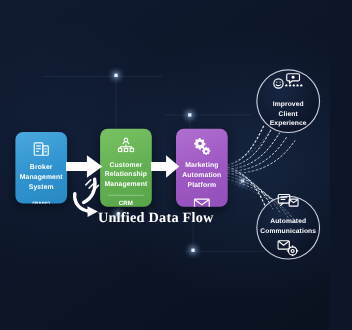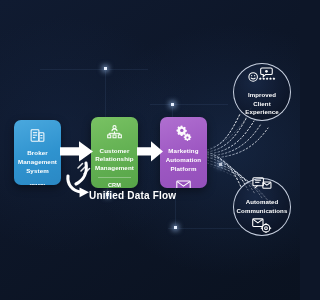--- a/index.html
+++ b/index.html
@@ -99,24 +99,25 @@
     position: absolute;
     pointer-events: none;
   }
   .curve-arrow {
     position: absolute;
     pointer-events: none;
   }
   .flow-label {
     position: absolute;
     color: #ffffff;
-    font-size: 10px;
+    font-size: 13px;
     font-weight: bold;
     letter-spacing: 0.2px;
     white-space: nowrap;
+    font-family: Liberation Serif, serif;
   }
 
   
   .outcome {
     position: absolute;
     border-radius: 50%;
     border: 1.1px solid rgba(232,240,255,0.85);
     background: radial-gradient(circle at 38% 32%, rgba(30,48,82,0.55) 0%, rgba(12,20,38,0.80) 75%);
     display: flex;
     flex-direction: column;

